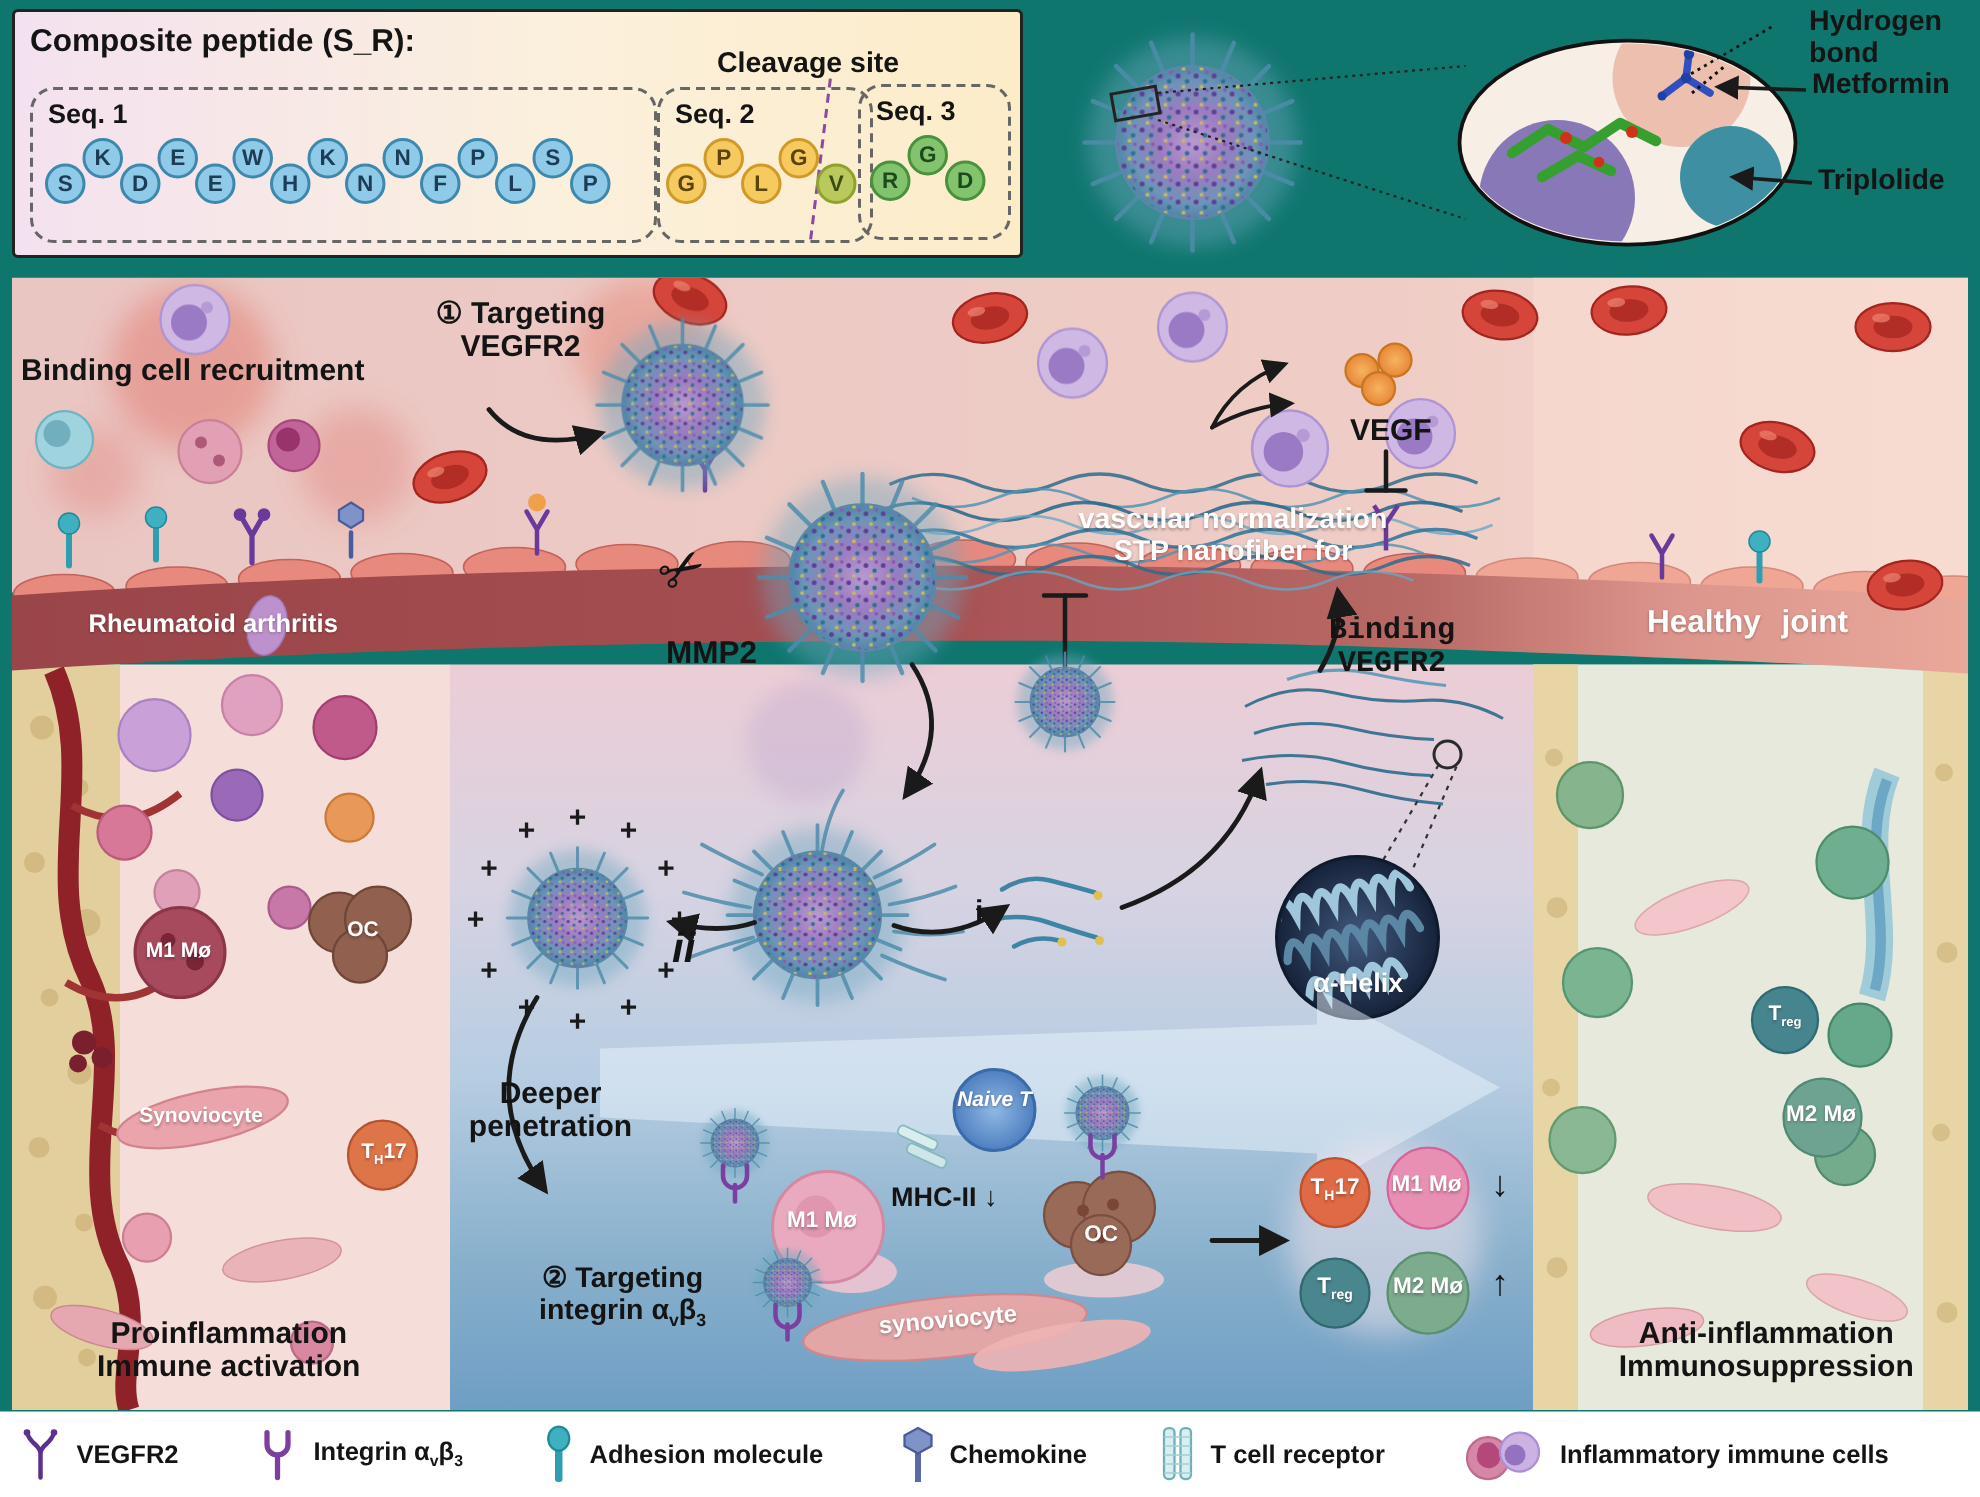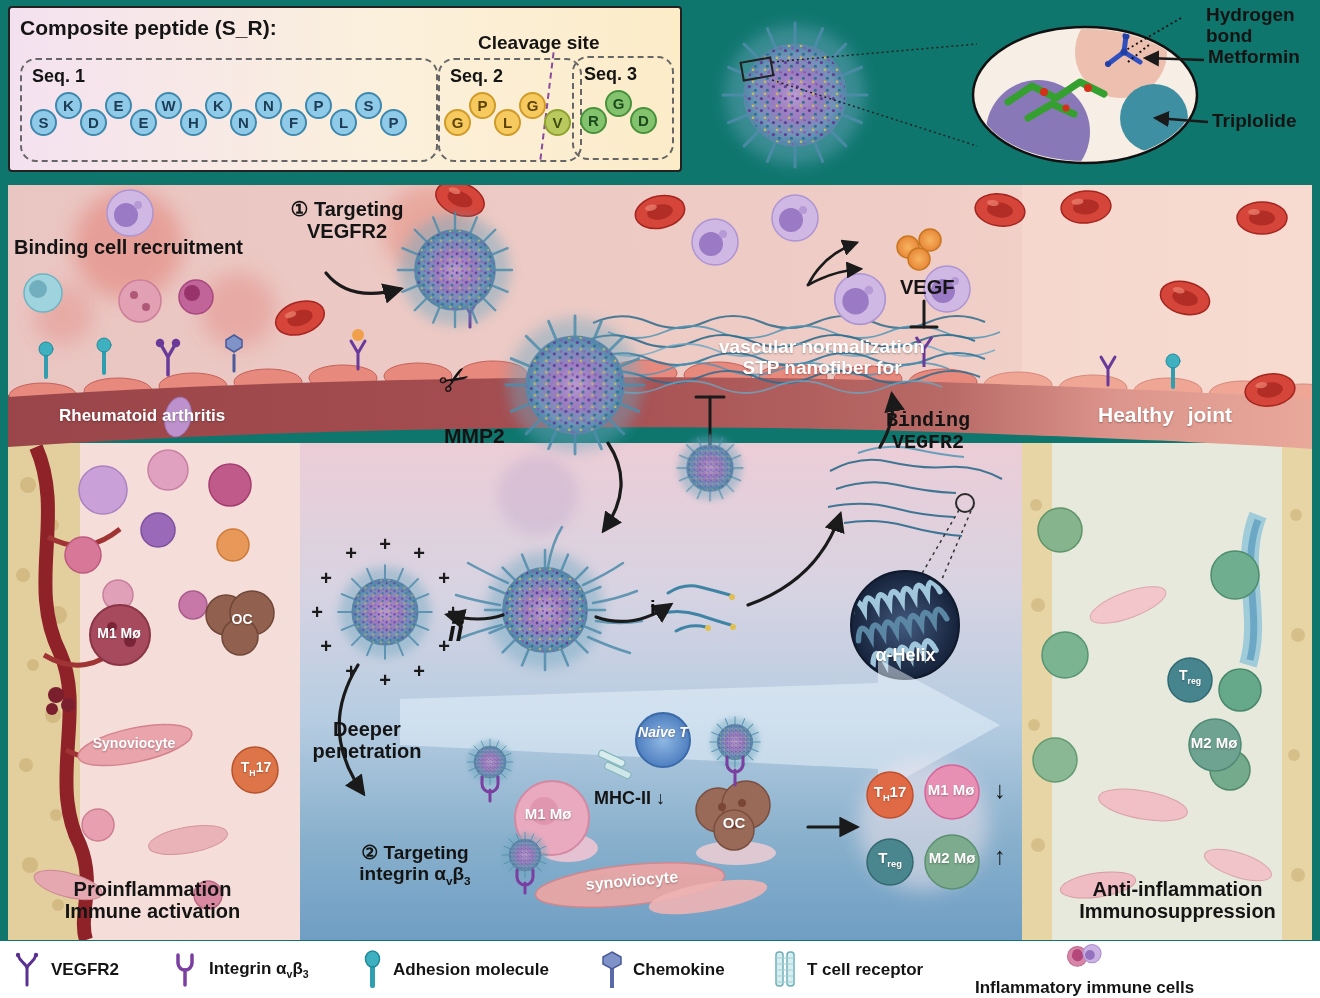--- a/index.html
+++ b/index.html
@@ -655,21 +655,21 @@
       </svg>
       <span class="leg-txt">T cell receptor</span>
     </div>
     <div class="leg-item" style="left:600px;">
       <svg width="24" height="40" viewBox="0 0 24 40">
         <rect x="10" y="16" width="4" height="22" fill="#5a6aa8"></rect>
         <path d="M12,2 L21,7 V14 L12,19 L3,14 V7 Z" fill="#8093c8" stroke="#4a5a9a" stroke-width="1.5"></path>
       </svg>
       <span class="leg-txt">Chemokine</span>
     </div>
-    <div class="leg-item" style="left:975px;flex-direction:column;">
+    <div class="leg-item" style="left:975px;">
       <svg width="56" height="40" viewBox="0 0 56 40">
         <circle cx="17" cy="22" r="14" fill="#d687a8" stroke="#c06a90" stroke-width="1.5"></circle>
         <path d="M10,18 a8,8 0 1 0 13,-3 a7,7 0 0 0 -13,3" fill="#b5487a"></path>
         <circle cx="38" cy="18" r="13" fill="#cbb2e2" stroke="#ab8fd0" stroke-width="1.5"></circle>
         <circle cx="35" cy="20" r="7" fill="#9572c0"></circle>
       </svg>
       <span class="leg-txt">Inflammatory immune cells</span>
     </div>
   </div>
 

